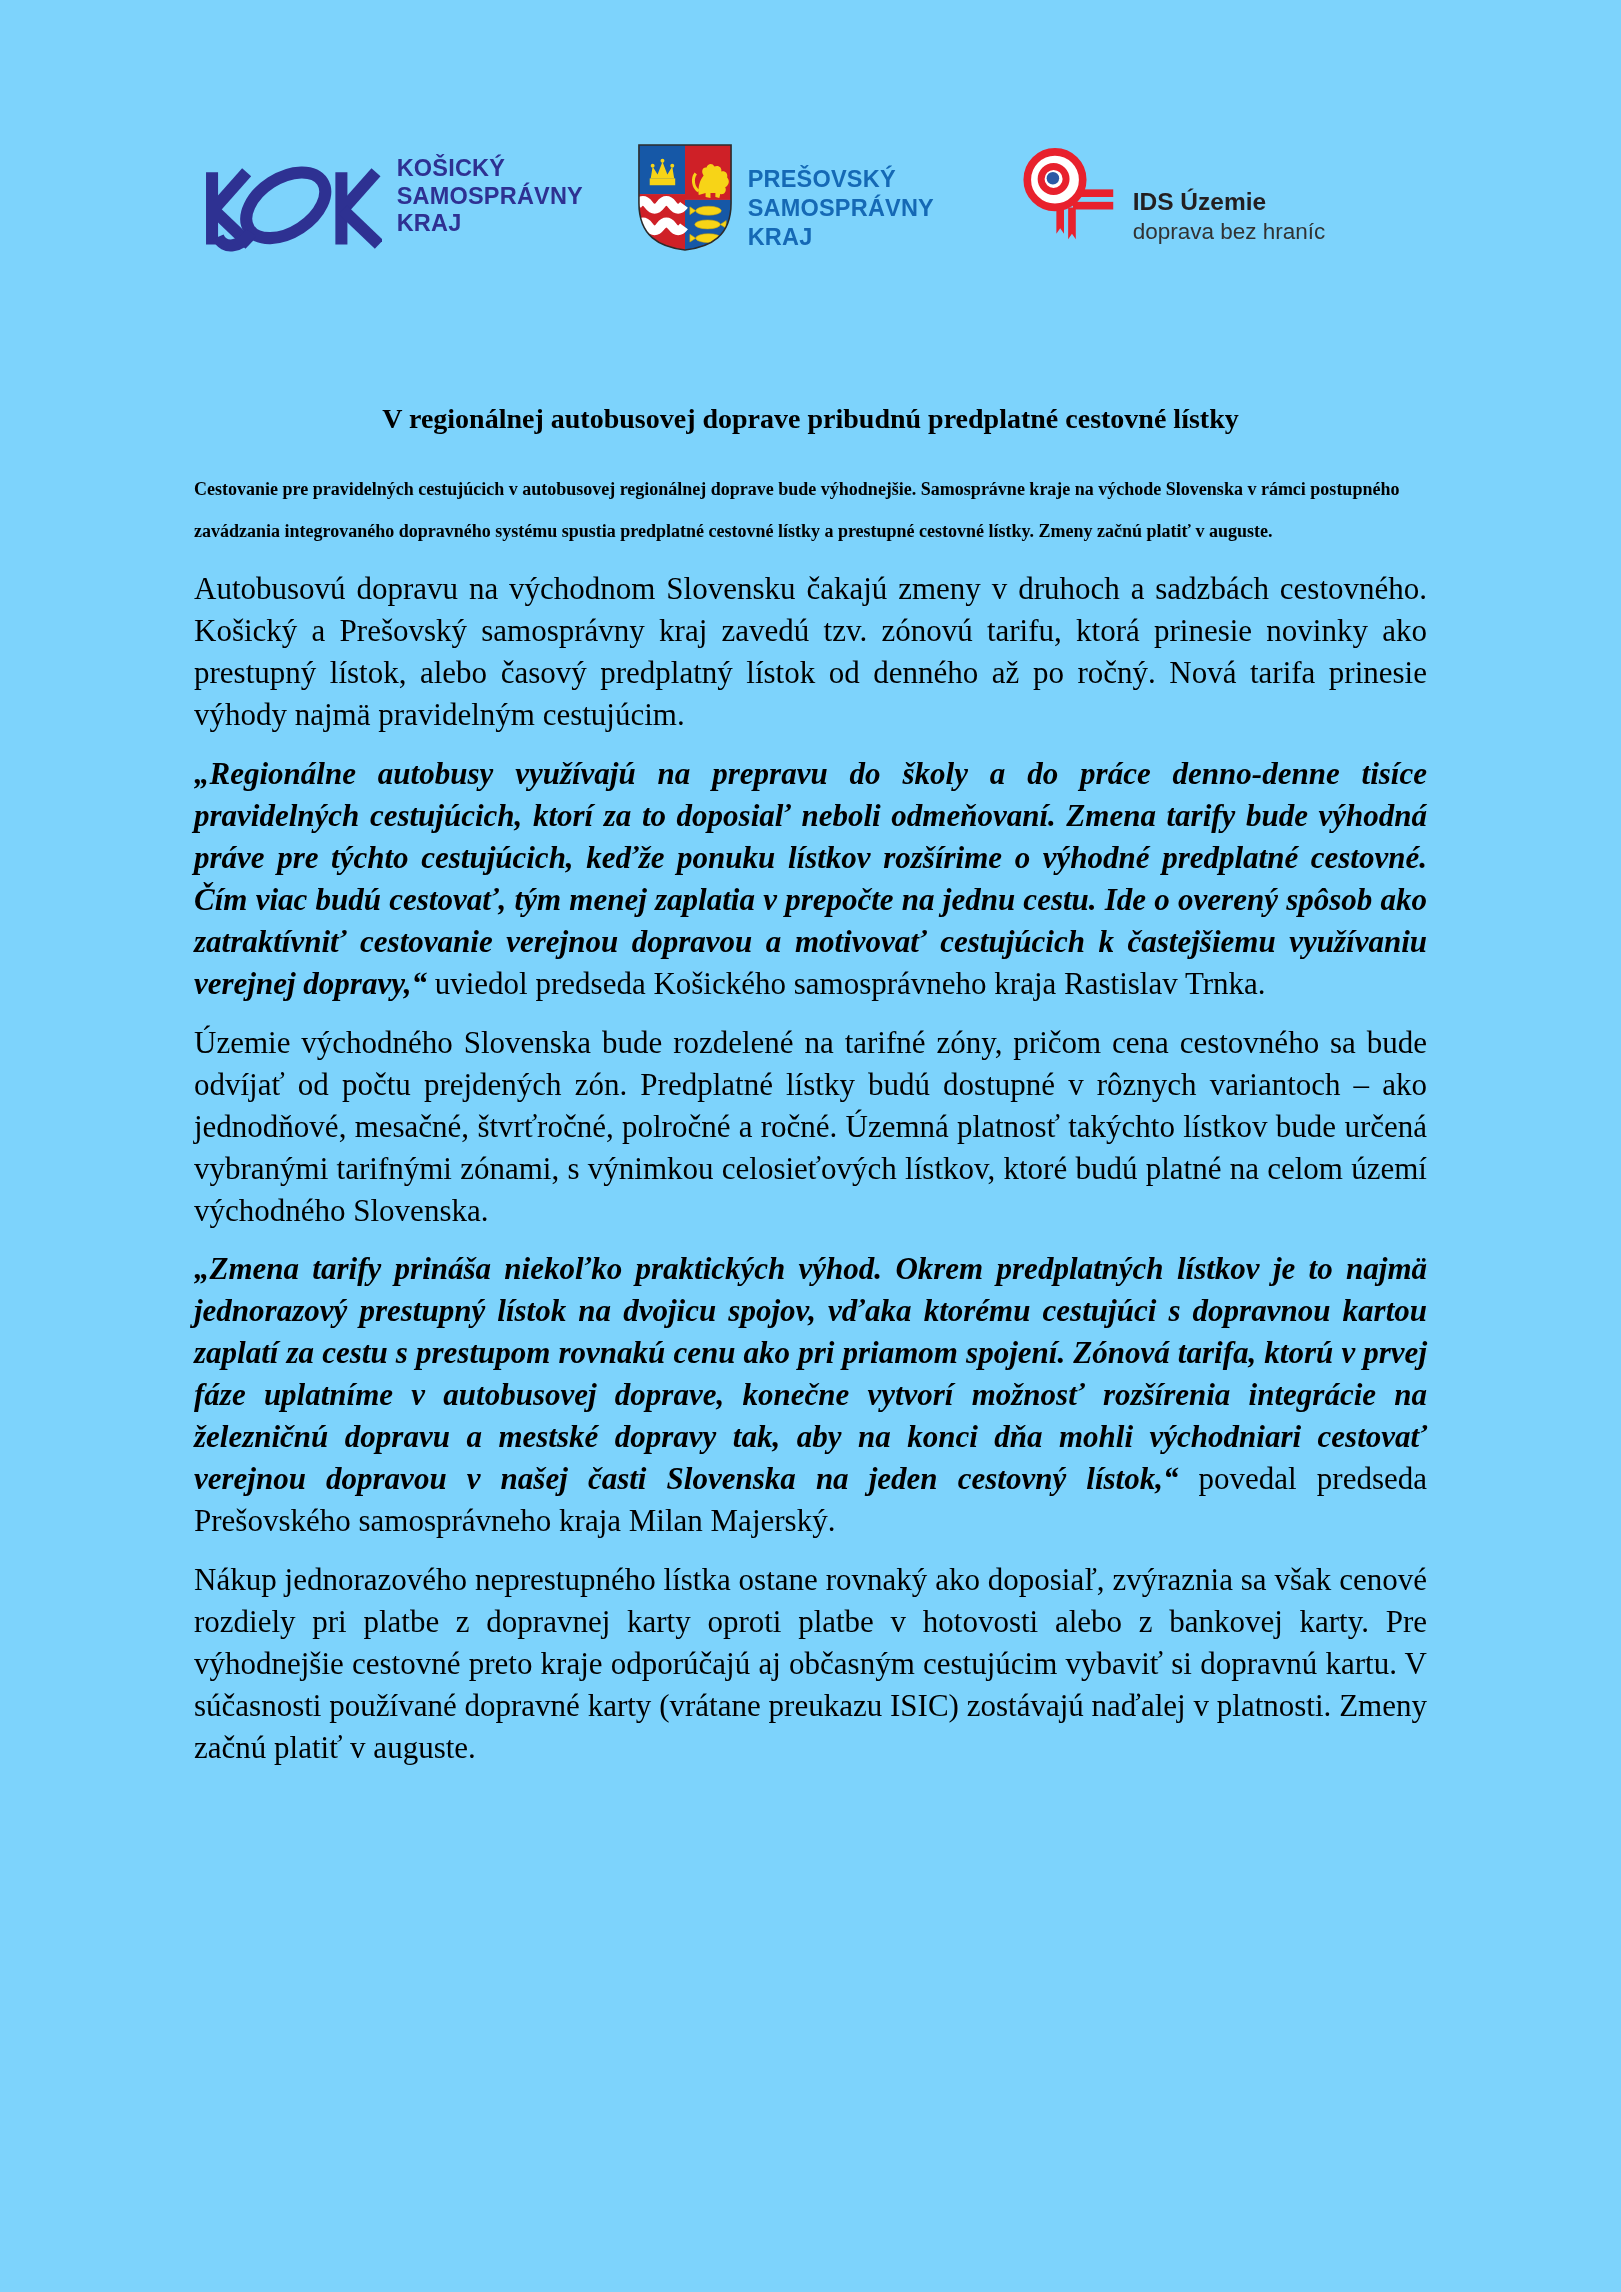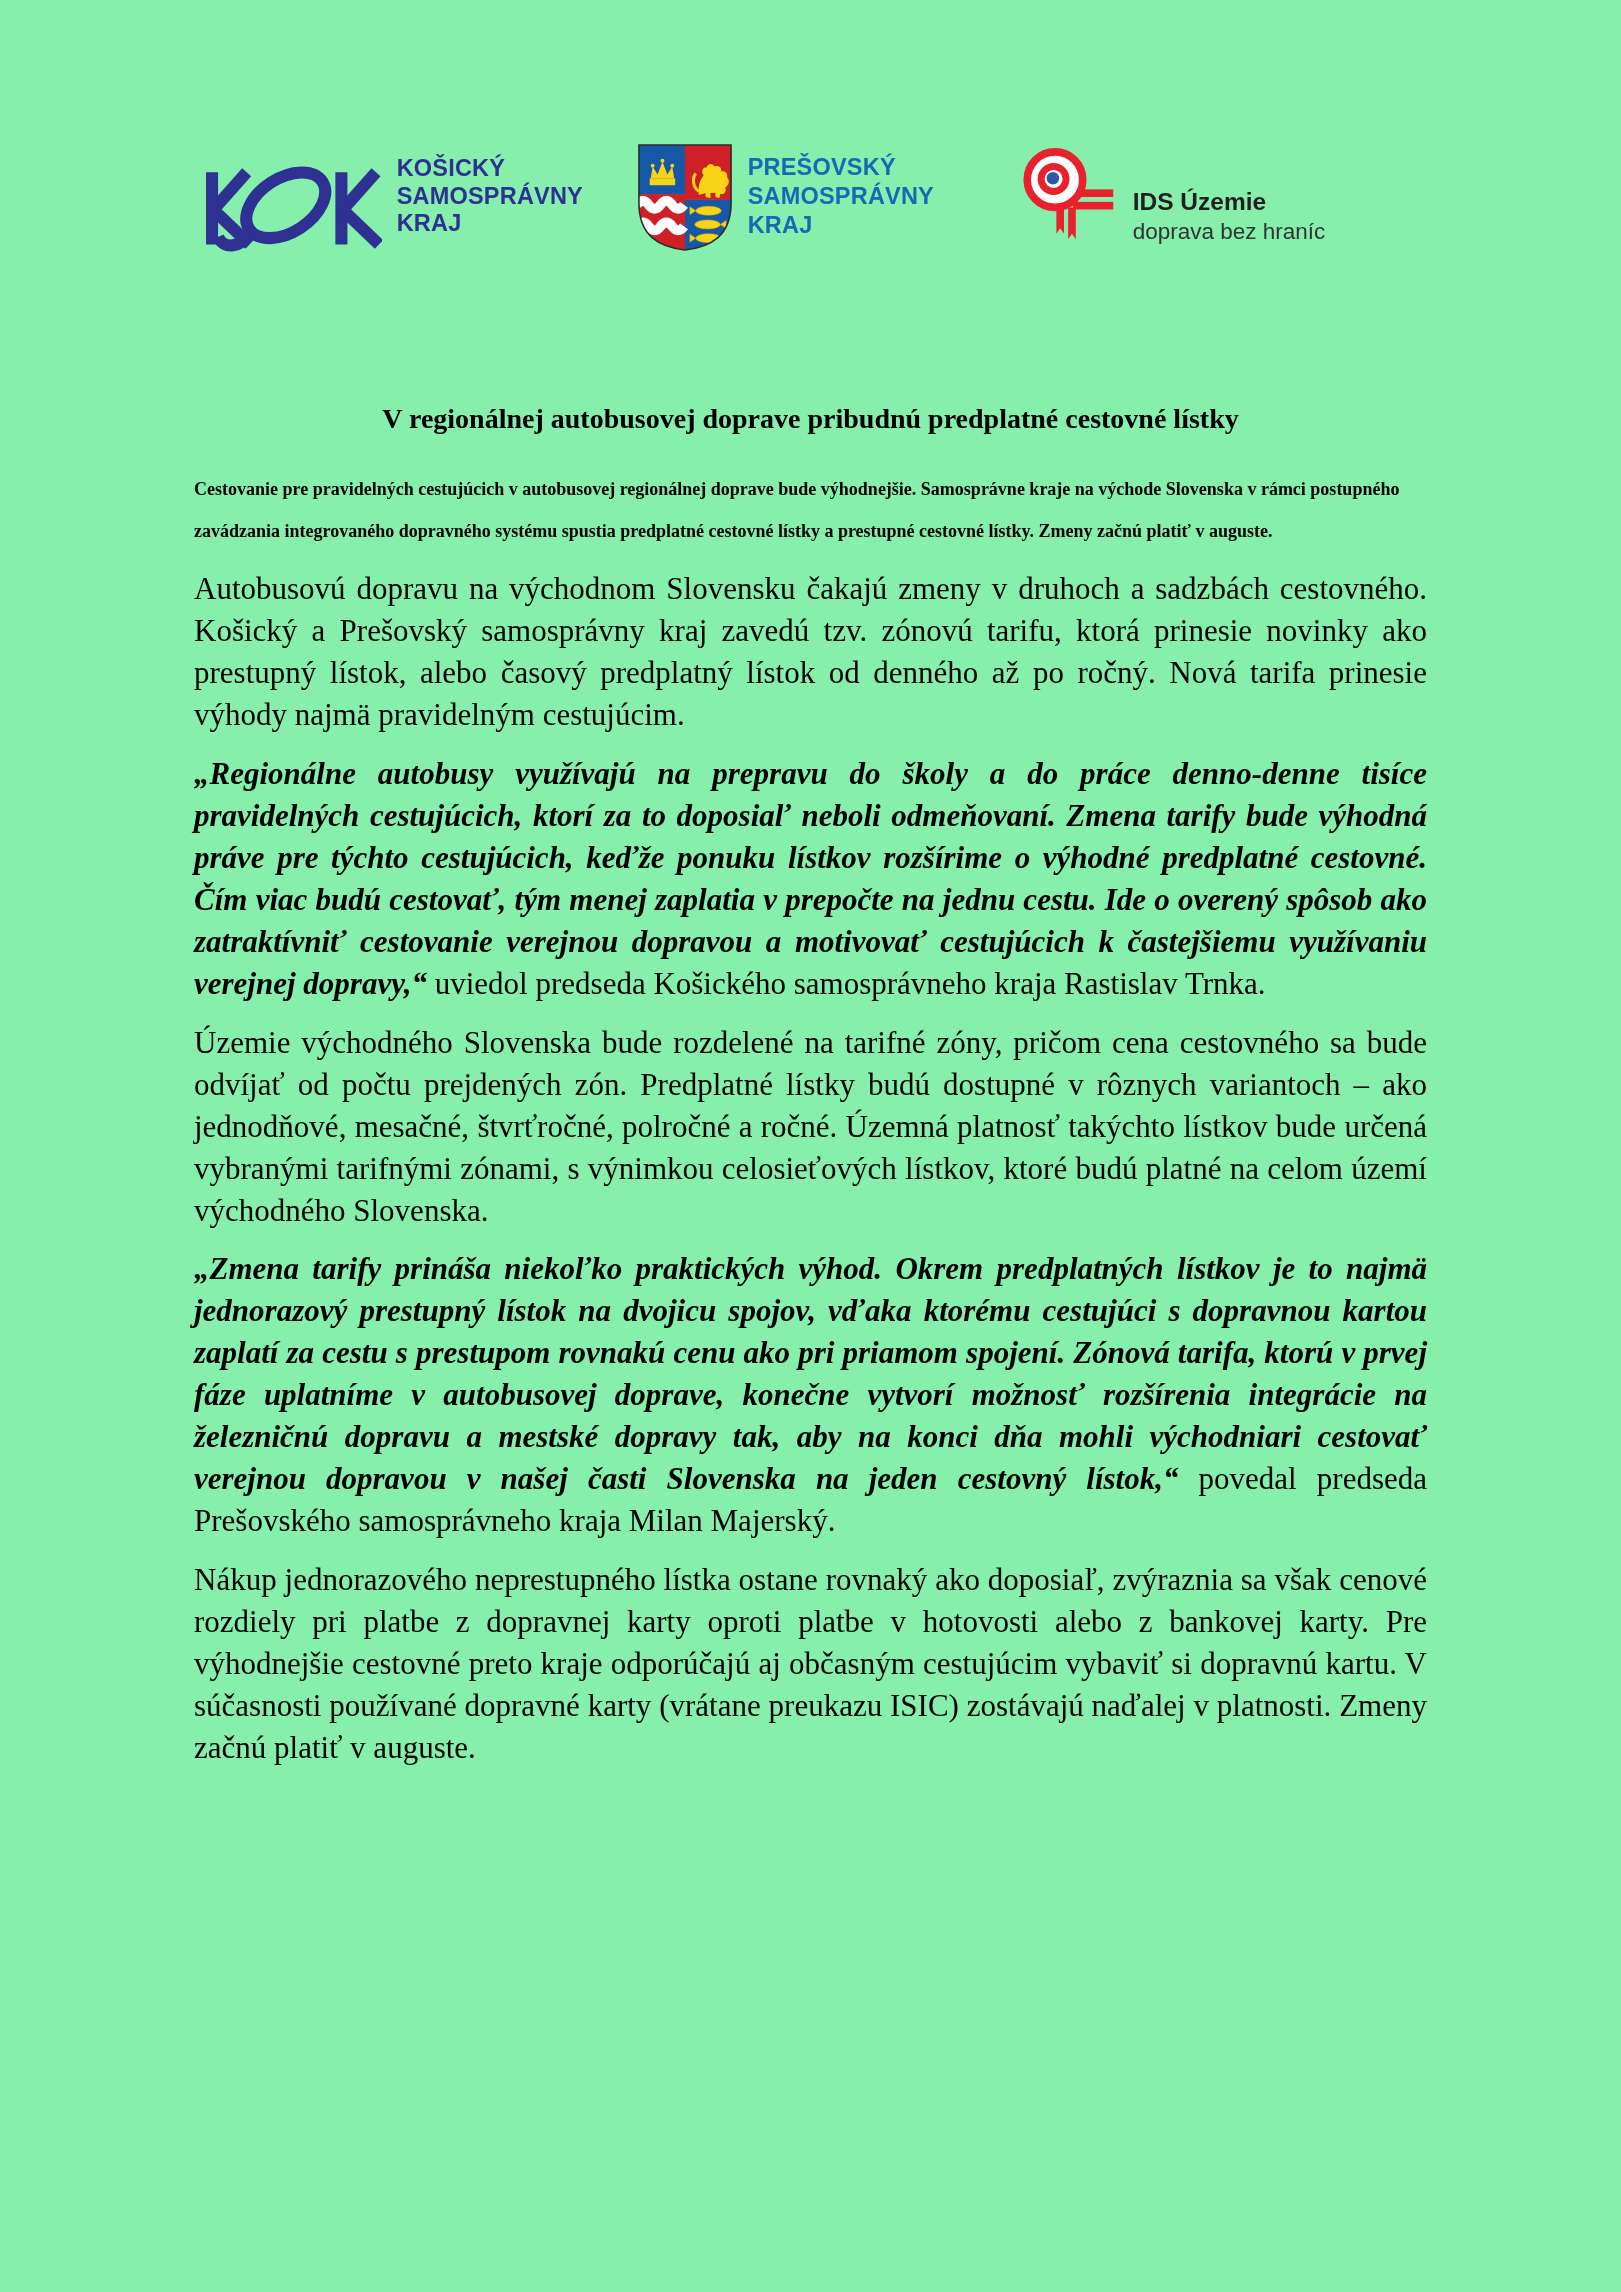--- a/index.html
+++ b/index.html
@@ -1,20 +1,20 @@
 <!DOCTYPE html>
 <html lang="sk"><head>
 <meta charset="utf-8">
 <style>
   html, body { margin: 0; padding: 0; background: #ffffff; }
   .page {
     position: relative;
     width: 1621px;
     height: 2293px;
-    background: #86efac;
+    background: #7dd3fc;
     font-family: "Liberation Serif", serif;
     color: #000000;
     overflow: hidden;
   }
   
   .logo-header {
     display: flex;
     align-items: center;
     padding: 135px 0 0 194px;
     height: 123px;
@@ -23,21 +23,21 @@
   .logo-ksk .ksk-mark { display: block; }
   .ksk-text {
     margin-left: 14.7px;
     font-family: "Liberation Sans", sans-serif;
     font-weight: bold;
     font-size: 23.5px;
     line-height: 27.4px;
     letter-spacing: 0.2px;
     color: #2e3192;
   }
-  .logo-psk { margin-left: 53px; }
+  .logo-psk { margin-left: 53px; align-items: flex-end; }
   .psk-text {
     margin-left: 13.7px;
     font-family: "Liberation Sans", sans-serif;
     font-weight: bold;
     font-size: 23.5px;
     line-height: 29px;
     letter-spacing: 0.2px;
     color: #1569b5;
   }
   .logo-ids { margin-left: 78px; }

